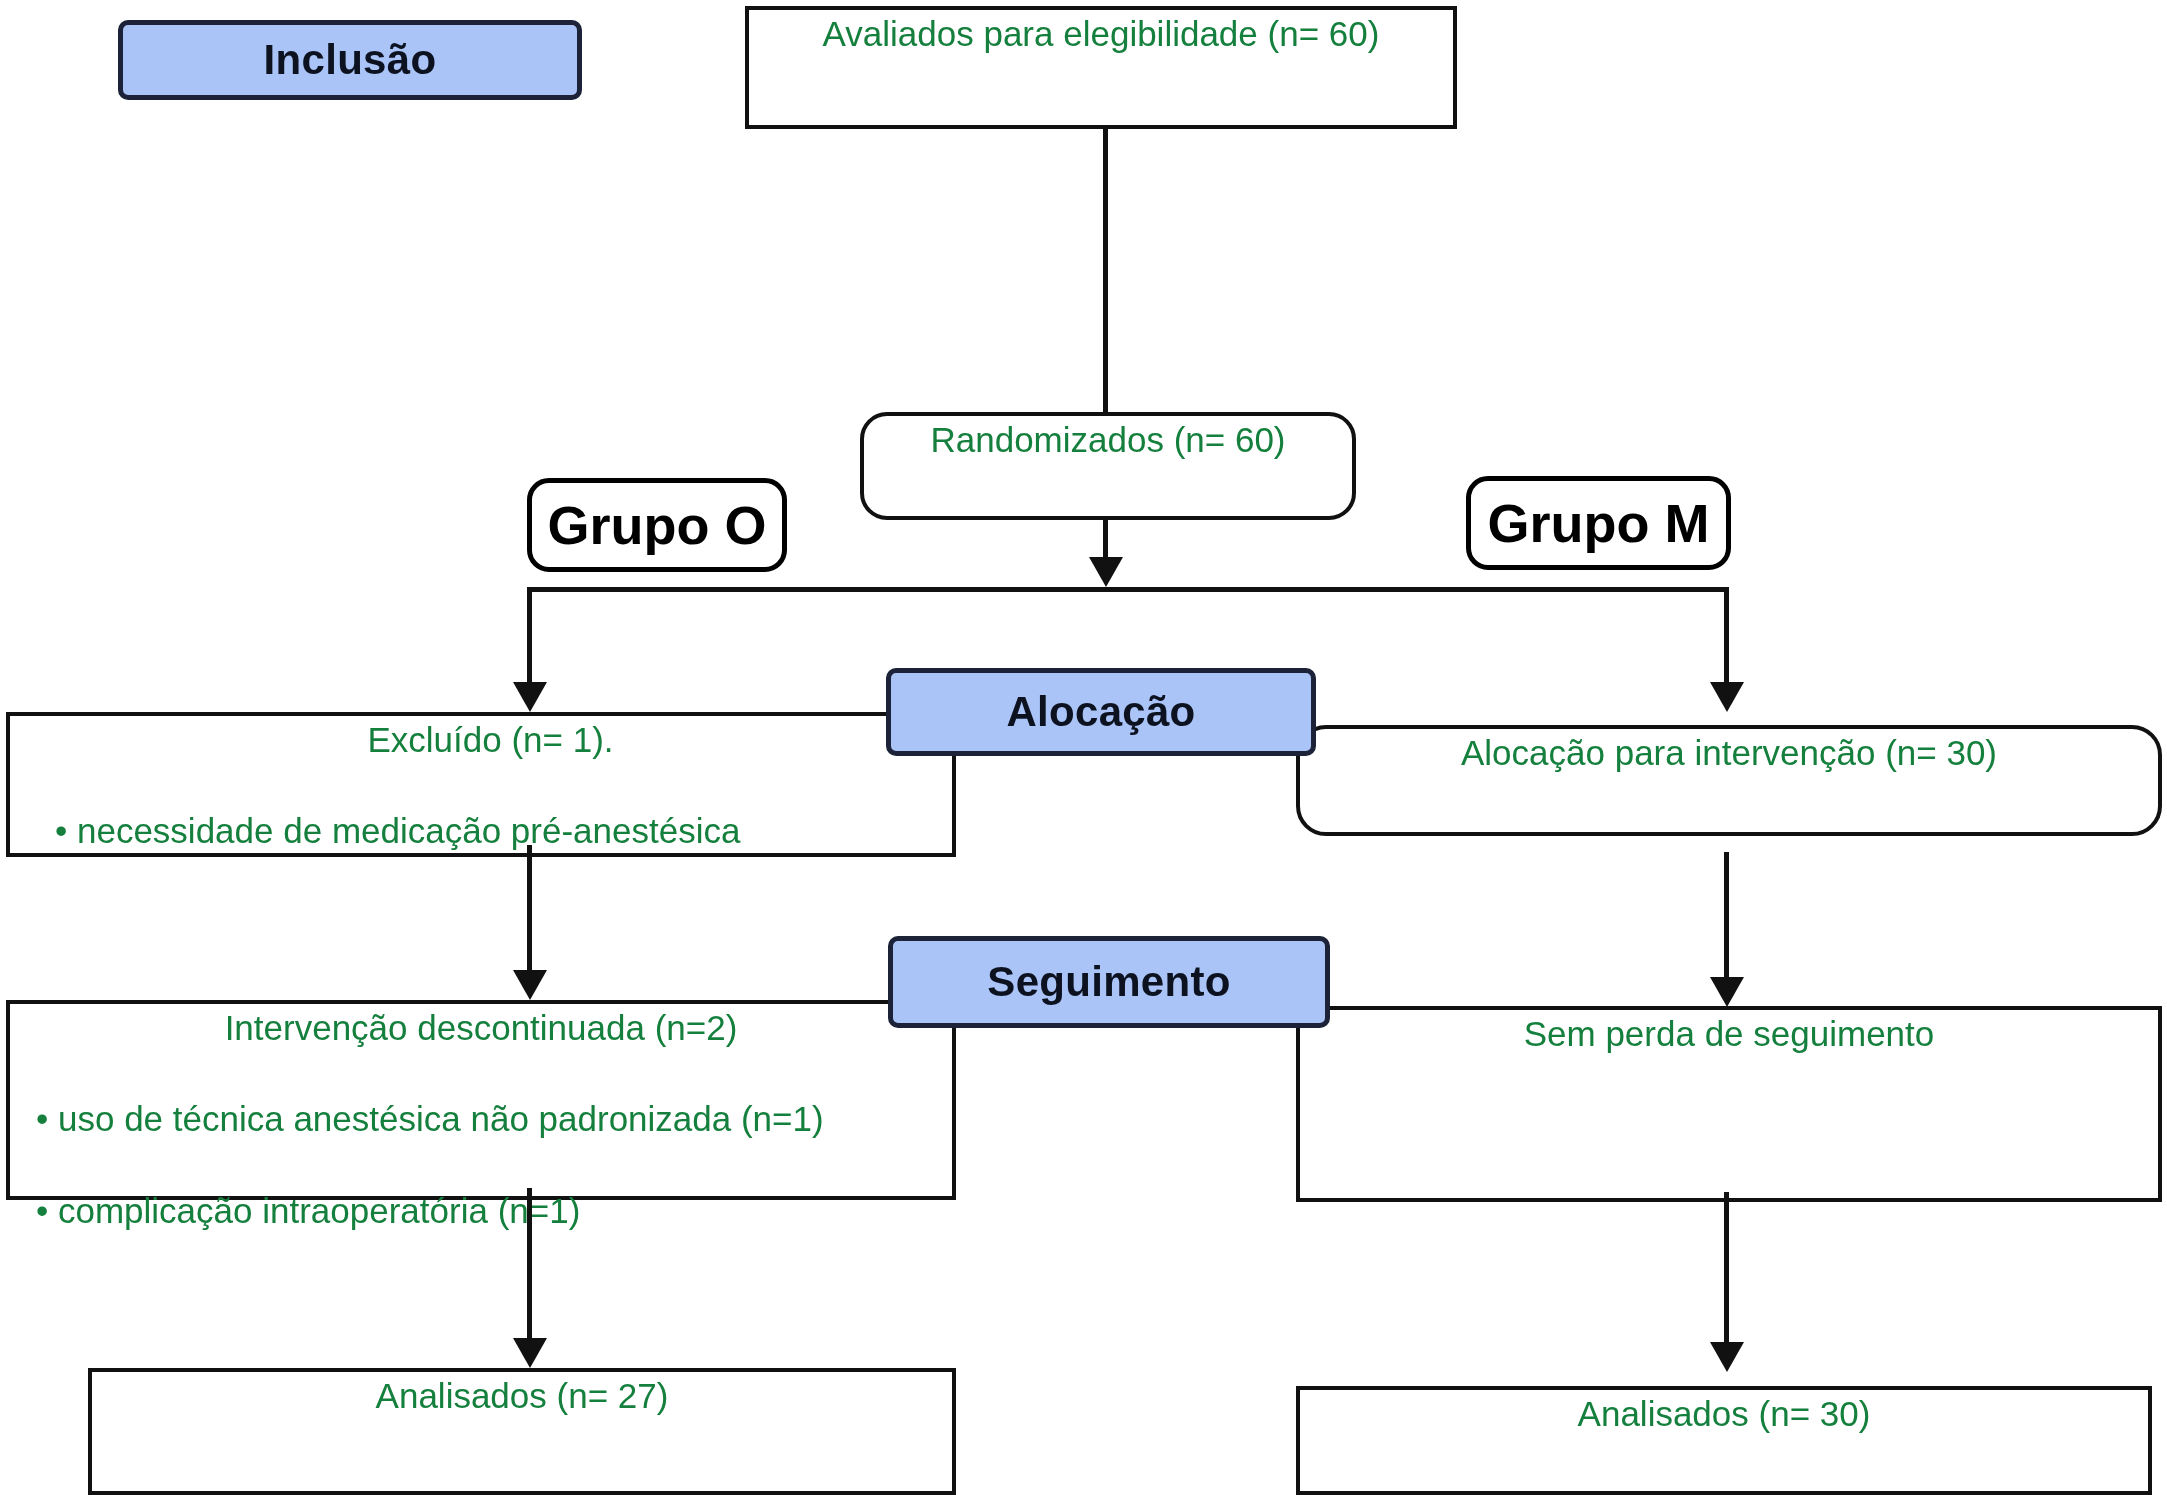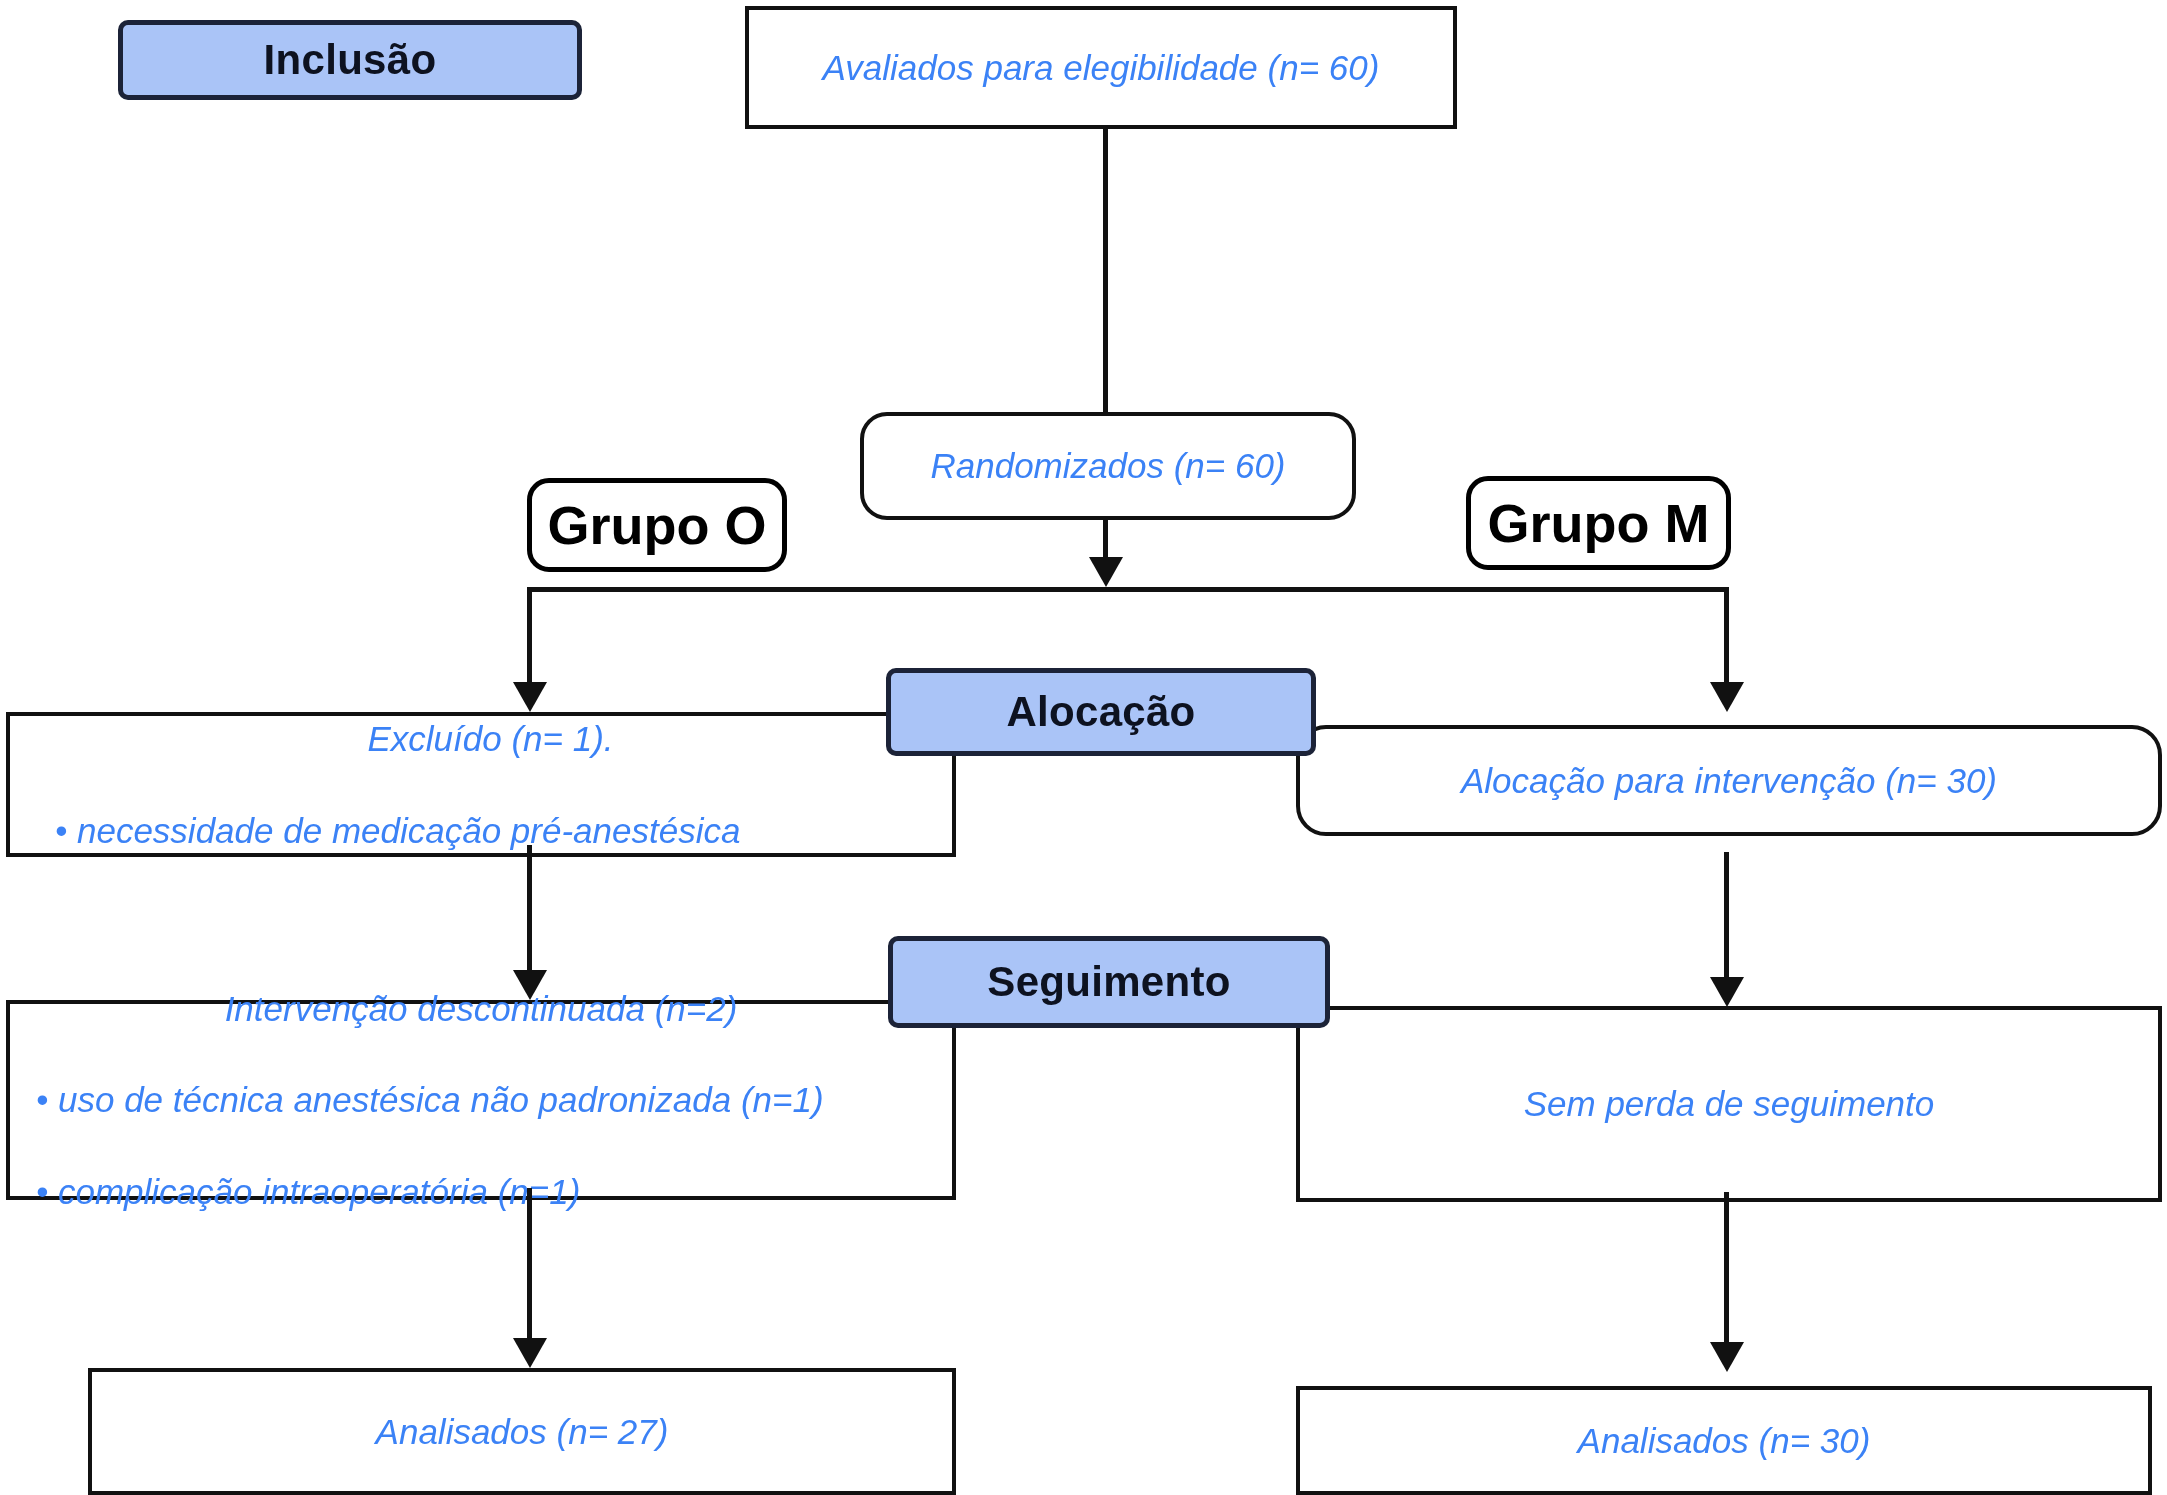--- a/index.html
+++ b/index.html
@@ -17,26 +17,25 @@
   }
 
   
   .node {
     position: absolute;
     box-sizing: border-box;
     border: 4px solid #111111;
     background: #ffffff;
     display: flex;
     flex-direction: column;
-    justify-content: center;
-    color: #3b82f6;
+    justify-content: flex-start;
+    color: #15803d;
     font-size: 35px;
     line-height: 1.35;
     z-index: 2;
-    font-style: italic;
   }
   .node .line-center { text-align: center; }
   .node .line-left   { text-align: left; padding-left: 26px; margin-top: 44px; }
 
   
   .pill {
     position: absolute;
     box-sizing: border-box;
     border: 5px solid #1c2338;
     border-radius: 10px;

